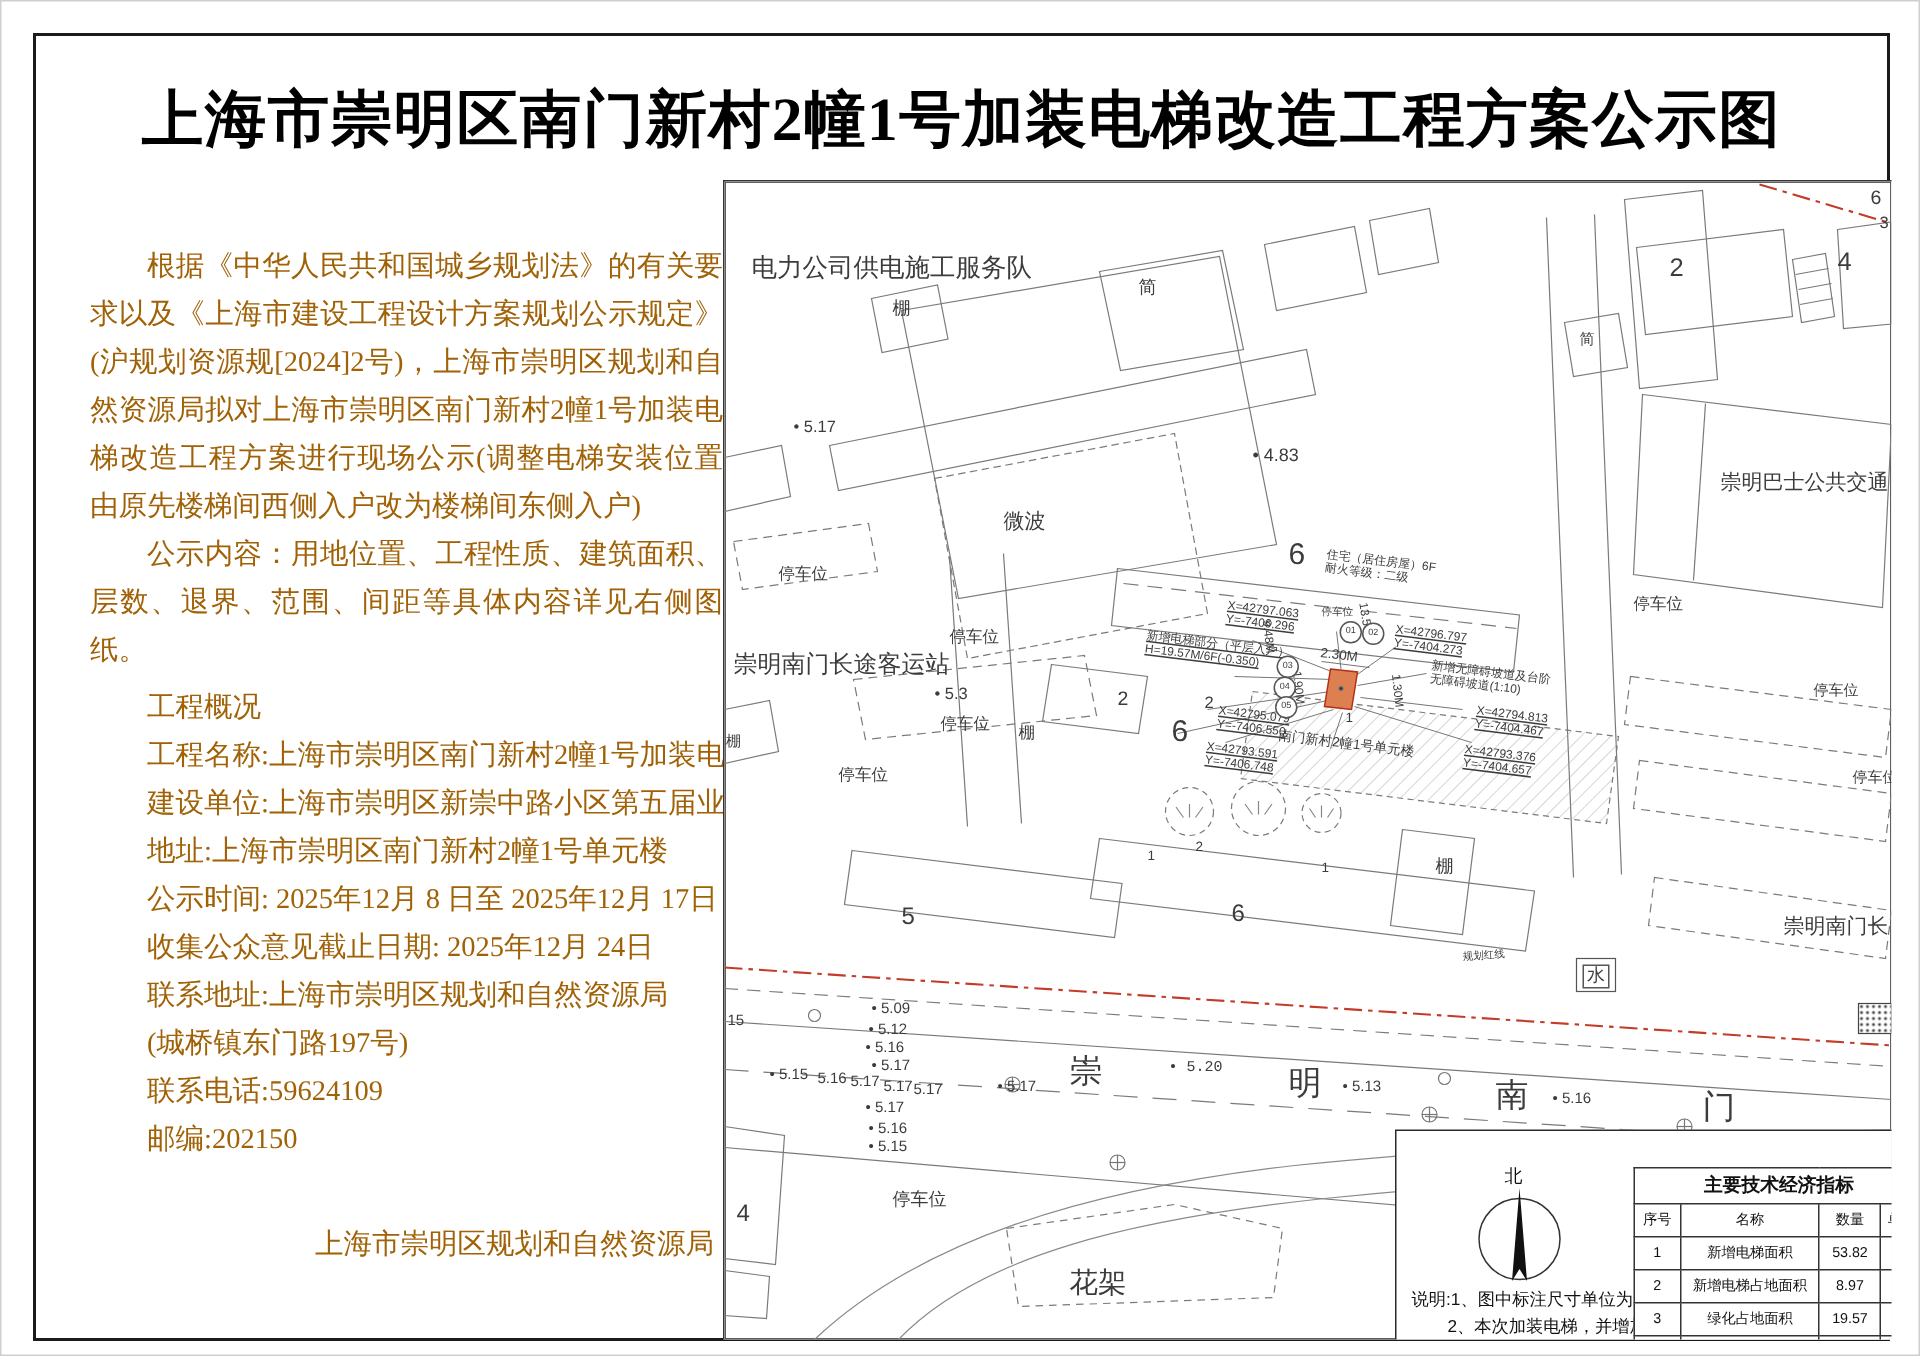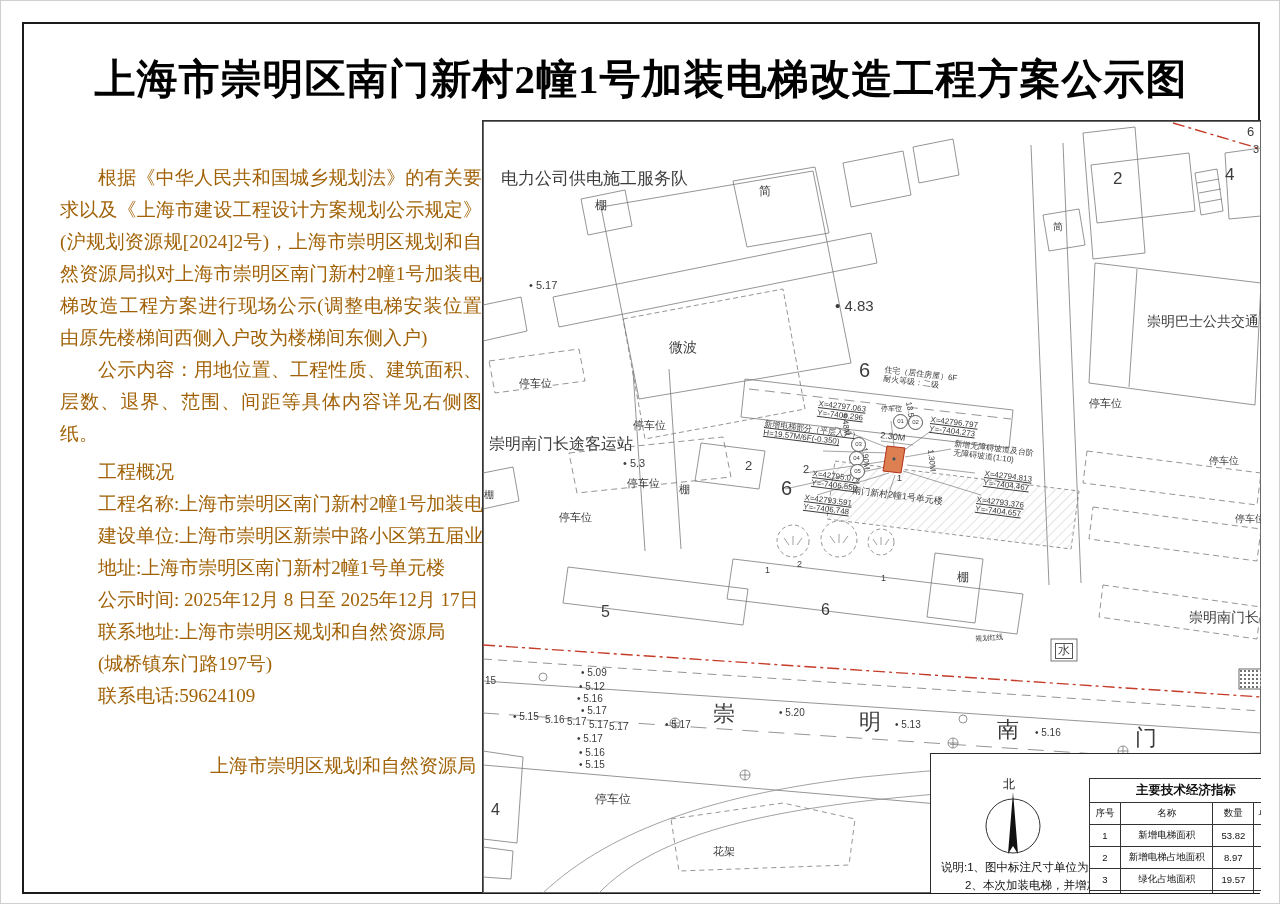--- a/index.html
+++ b/index.html
@@ -45,23 +45,25 @@
     <div class="doc-title">上海市崇明区南门新村2幢1号加装电梯改造工程方案公示图</div>
 
     <div class="left-col">
       <p class="para">根据《中华人民共和国城乡规划法》的有关要求以及《上海市建设工程设计方案规划公示规定》(沪规划资源规[2024]2号)，上海市崇明区规划和自然资源局拟对上海市崇明区南门新村2幢1号加装电梯改造工程方案进行现场公示(调整电梯安装位置由原先楼梯间西侧入户改为楼梯间东侧入户)</p>
       <p class="para">公示内容：用地位置、工程性质、建筑面积、层数、退界、范围、间距等具体内容详见右侧图纸。</p>
       <div class="pline" style="margin-top:6px">工程概况</div>
       <div class="pline">工程名称:上海市崇明区南门新村2幢1号加装电梯改造工程</div>
       <div class="pline">建设单位:上海市崇明区新崇中路小区第五届业主委员会</div>
       <div class="pline">地址:上海市崇明区南门新村2幢1号单元楼</div>
       <div class="pline">公示时间: 2025年12月 8 日至 2025年12月 17日</div>
+      <div class="pline">收集公众意见截止日期: 2025年12月 24日</div>
       <div class="pline">联系地址:上海市崇明区规划和自然资源局</div>
       <div class="pline">(城桥镇东门路197号)</div>
       <div class="pline">联系电话:59624109</div>
+      <div class="pline">邮编:202150</div>
       <div class="sig">上海市崇明区规划和自然资源局</div>
     </div>
 
     <div class="map">
       <svg width="778" height="772" viewBox="0 0 778 772">
         <defs>
           <pattern id="hatch" width="7" height="7" patternTransform="rotate(45)" patternUnits="userSpaceOnUse">
             <line x1="0" y1="0" x2="0" y2="7" stroke="#9a9a9a" stroke-width="1"></line>
           </pattern>
           <pattern id="xh" width="4" height="4" patternUnits="userSpaceOnUse">
@@ -184,21 +186,21 @@
           <line x1="0" y1="524" x2="778" y2="576" stroke-dasharray="12 4 3 4"></line>
         </g>
       </svg>
 
       <div id="map-labels">
           <div class="map-label" style="left: 18px; top: 4px; font-size: 17px; margin-top: 44px;">电力公司供电施工服务队</div>
           <div class="map-label" style="left: 112px; top: 78px; font-size: 12px;">棚</div>
           <div class="map-label" style="left: 276px; top: 64px; font-size: 12px;">简</div>
           <div class="map-label" style="left: 186px; top: 218px; font-size: 14px;">微波</div>
           <div class="map-label" style="left: 46px; top: 158px; font-size: 11px;">• 5.17</div>
-          <div class="map-label" style="left: 352px; top: 176px; font-size: 15px;">• 4.83</div>
+          <div class="map-label" style="left: 352px; top: 176px; font-size: 12px;">• 4.83</div>
           <div class="map-label" style="left: 630px; top: 48px; font-size: 17px;">2</div>
           <div class="map-label" style="left: 742px; top: 44px; font-size: 17px;">4</div>
           <div class="map-label" style="left: 770px; top: 22px; font-size: 11px;">3</div>
           <div class="map-label" style="left: 764px; top: 4px; font-size: 13px;">6</div>
           <div class="map-label" style="left: 570px; top: 100px; font-size: 10px;">简</div>
           <div class="map-label" style="left: 664px; top: 192px; font-size: 14px;">崇明巴士公共交通</div>
           <div class="map-label" style="left: 36px; top: 256px; font-size: 11px;">停车位</div>
           <div class="map-label" style="left: 6px; top: 314px; font-size: 16px;">崇明南门长途客运站</div>
           <div class="map-label" style="left: 150px; top: 298px; font-size: 11px;">停车位</div>
           <div class="map-label" style="left: 140px; top: 336px; font-size: 11px;">• 5.3</div>
@@ -252,33 +254,33 @@
           <div class="map-label" style="left: 98px; top: 584px; font-size: 10px;">• 5.17</div>
           <div class="map-label" style="left: 30px; top: 590px; font-size: 10px;">• 5.15</div>
           <div class="map-label" style="left: 62px; top: 593px; font-size: 10px;">5.16</div>
           <div class="map-label" style="left: 84px; top: 595px; font-size: 10px;">5.17</div>
           <div class="map-label" style="left: 106px; top: 598px; font-size: 10px;">5.17</div>
           <div class="map-label" style="left: 126px; top: 600px; font-size: 10px;">5.17</div>
           <div class="map-label" style="left: 182px; top: 598px; font-size: 10px;">• 5.17</div>
           <div class="map-label" style="left: 94px; top: 612px; font-size: 10px;">• 5.17</div>
           <div class="map-label" style="left: 96px; top: 626px; font-size: 10px;">• 5.16</div>
           <div class="map-label" style="left: 96px; top: 638px; font-size: 10px;">• 5.15</div>
-          <div class="map-label" style="left: 296px; top: 586px; font-size: 10px;">• 5.20</div>
+          <div class="map-label" style="left: 296px; top: 586px; font-size: 10px; font-family: Liberation Mono, monospace;">• 5.20</div>
           <div class="map-label" style="left: 412px; top: 598px; font-size: 10px;">• 5.13</div>
           <div class="map-label" style="left: 552px; top: 606px; font-size: 10px;">• 5.16</div>
           <div class="map-label" style="left: 230px; top: 580px; font-size: 22px;">崇</div>
           <div class="map-label" style="left: 376px; top: 588px; font-size: 22px;">明</div>
           <div class="map-label" style="left: 514px; top: 596px; font-size: 22px;">南</div>
           <div class="map-label" style="left: 652px; top: 604px; font-size: 22px;">门</div>
           <div class="map-label boxed" style="left: 572px; top: 522px; font-size: 12px;">水</div>
           <div class="map-label" style="left: 492px; top: 514px; font-size: 7px; transform: rotate(-4deg);">规划红线</div>
           <div class="map-label" style="left: 706px; top: 444px; font-size: 14px; margin-top: 44px;">崇明南门长</div>
           <div class="map-label" style="left: 8px; top: 680px; font-size: 16px;">4</div>
           <div class="map-label" style="left: 112px; top: 672px; font-size: 12px;">停车位</div>
-          <div class="map-label" style="left: 230px; top: 724px; font-size: 11px;">花架</div>
+          <div class="map-label" style="left: 230px; top: 724px; font-size: 19px;">花架</div>
           <div class="map-label circ" style="left: 410px; top: 293px;">01</div>
           <div class="map-label circ" style="left: 425px; top: 294px;">02</div>
           <div class="map-label circ" style="left: 368px; top: 316px;">03</div>
           <div class="map-label circ" style="left: 366px; top: 330px;">04</div>
           <div class="map-label circ" style="left: 367px; top: 343px;">05</div>
         </div>
 
       <div class="infobox">
         <span class="north-label">北</span>
         <svg width="150" height="100" style="position:absolute;left:10px;top:30px">

